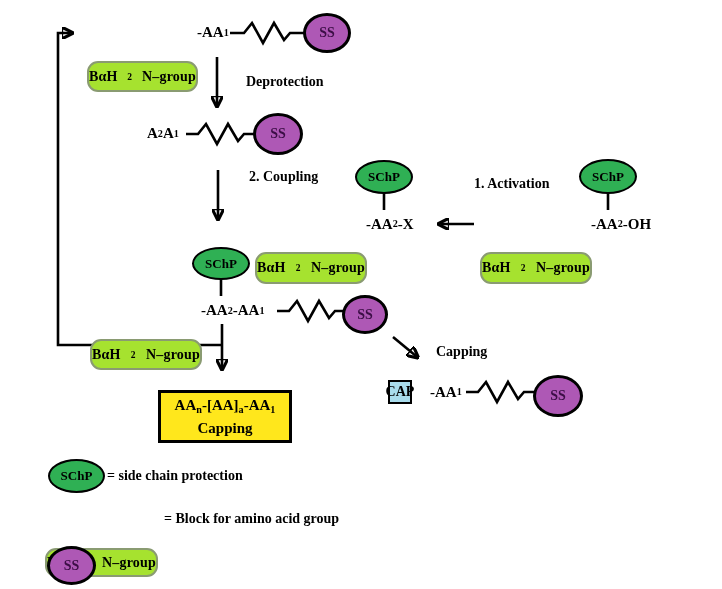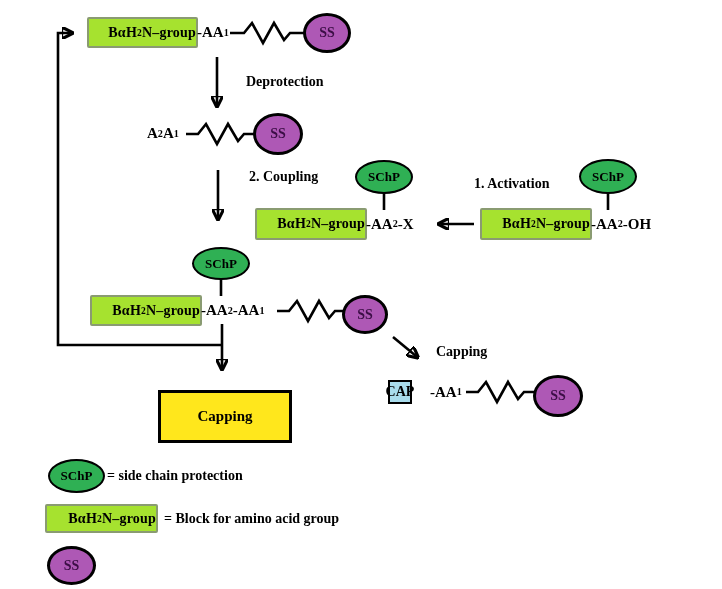--- a/index.html
+++ b/index.html
@@ -24,26 +24,27 @@
   }
   #connectors path, #connectors polyline {
     fill: none;
     stroke: var(--line, #000);
     stroke-width: 2.6;
   }
   .abs { position: absolute; display: flex; align-items: center; }
   .block {
     background: var(--block-green, #a6e22f);
     border: 2px solid var(--block-border, #8a9b72);
-    border-radius: 2px;
-    justify-content: flex-end;
+    border-radius: 11px;
+    justify-content: space-between;
     font-size: 14px;
     letter-spacing: 0.2px;
     box-sizing: border-box;
     white-space: nowrap;
+    margin-top: 44px;
   }
   .schp {
     background: var(--schp-green, #2fb054);
     border: 2px solid #000;
     border-radius: 50%;
     justify-content: center;
     font-size: 13px;
     box-sizing: border-box;
     text-align: center;
   }
@@ -186,20 +187,21 @@
 
   <div class="abs steplabel" style="left:436px; top:344px;text-align:right;">Capping</div>
   <div class="abs capbox" style="left:388px; top:380px; width:24px; height:24px;">CAP</div>
   <div class="abs chain" style="left:430px; top:376px; height:32px;">
       <span>-AA</span>
       <sub>1</sub>
     </div>
   <div class="abs ss" style="left:533px; top:375px; width:50px; height:42px;">SS</div>
 
   <div class="abs peptidebox" style="left:158px; top:390px; width:134px; height:53px;">
+    <div><span>AA</span><sub>n</sub><span>-[AA]</span><sub>a</sub><span>-AA</span><sub>1</sub></div>
     <div>Capping</div>
   </div>
 
   <div class="abs schp" style="left:48px; top:459px; width:57px; height:34px;">SChP</div>
   <div class="abs legend-text" style="left:107px; top:459px; height:34px;">= side chain protection</div>
 
   <div class="abs block" style="left:45px; top:504px; width:113px; height:29px;">
       <span>BαH</span>
       <sub>2</sub>
       <span>N–group</span>

